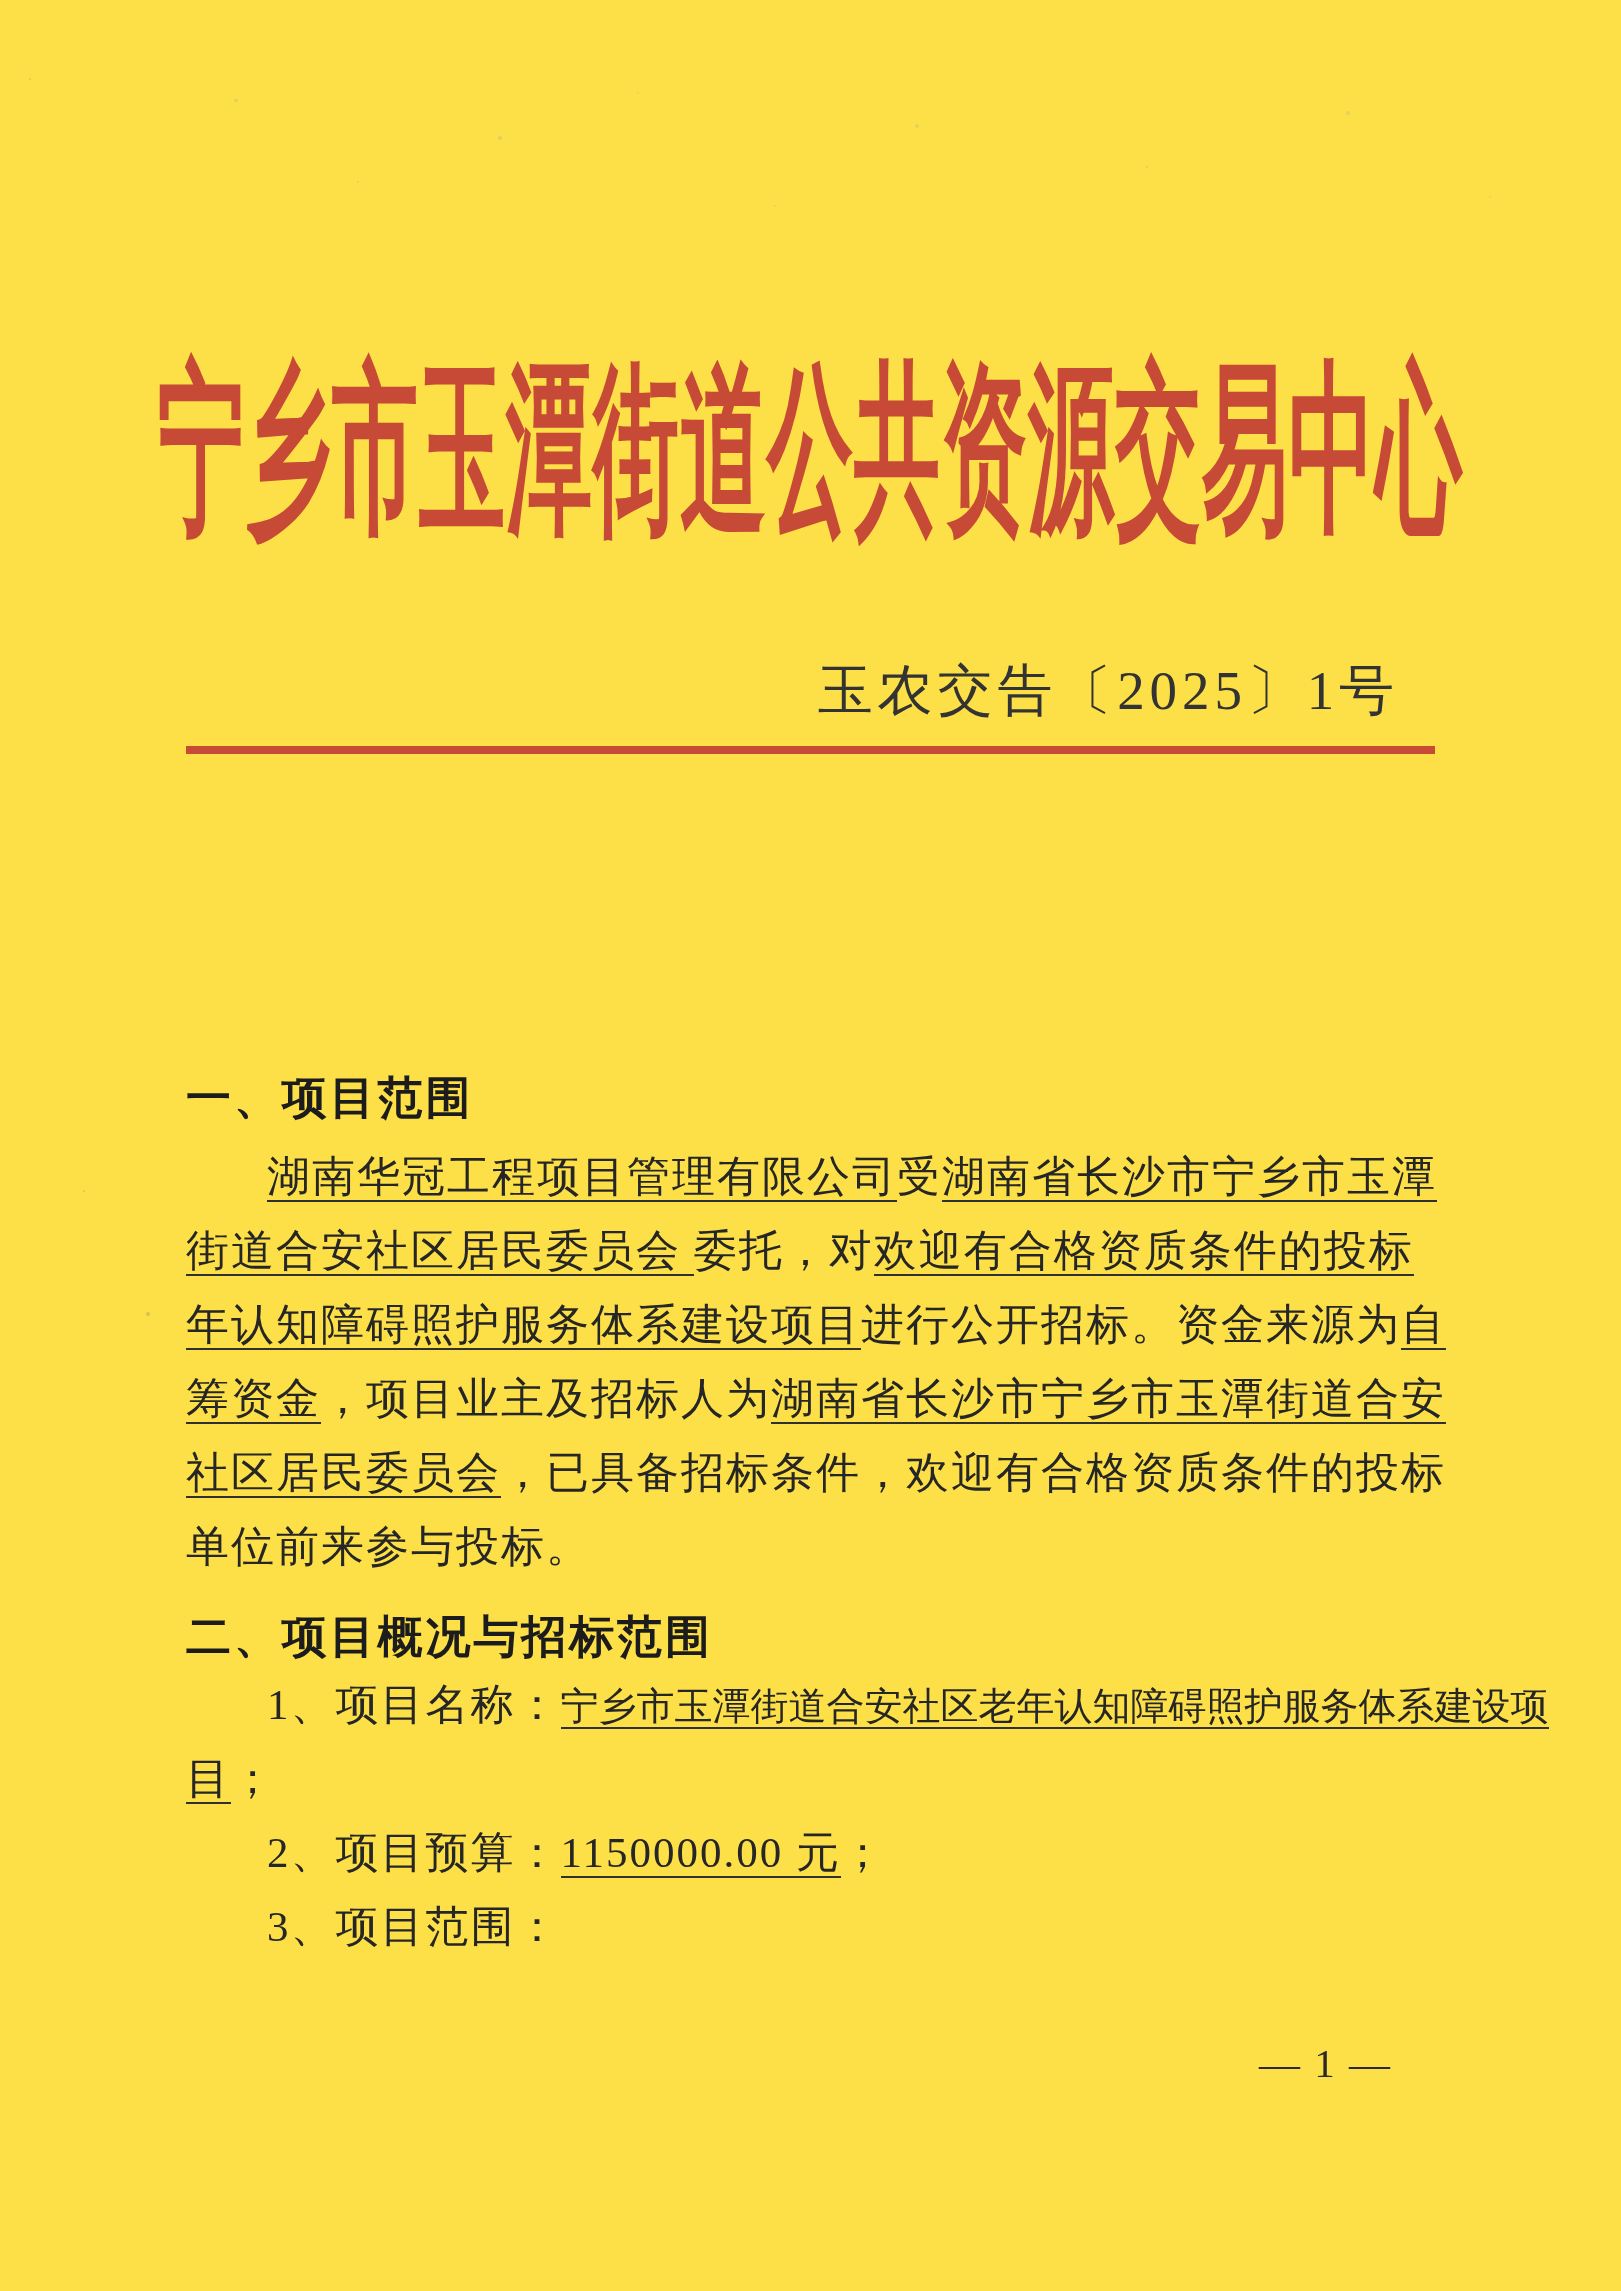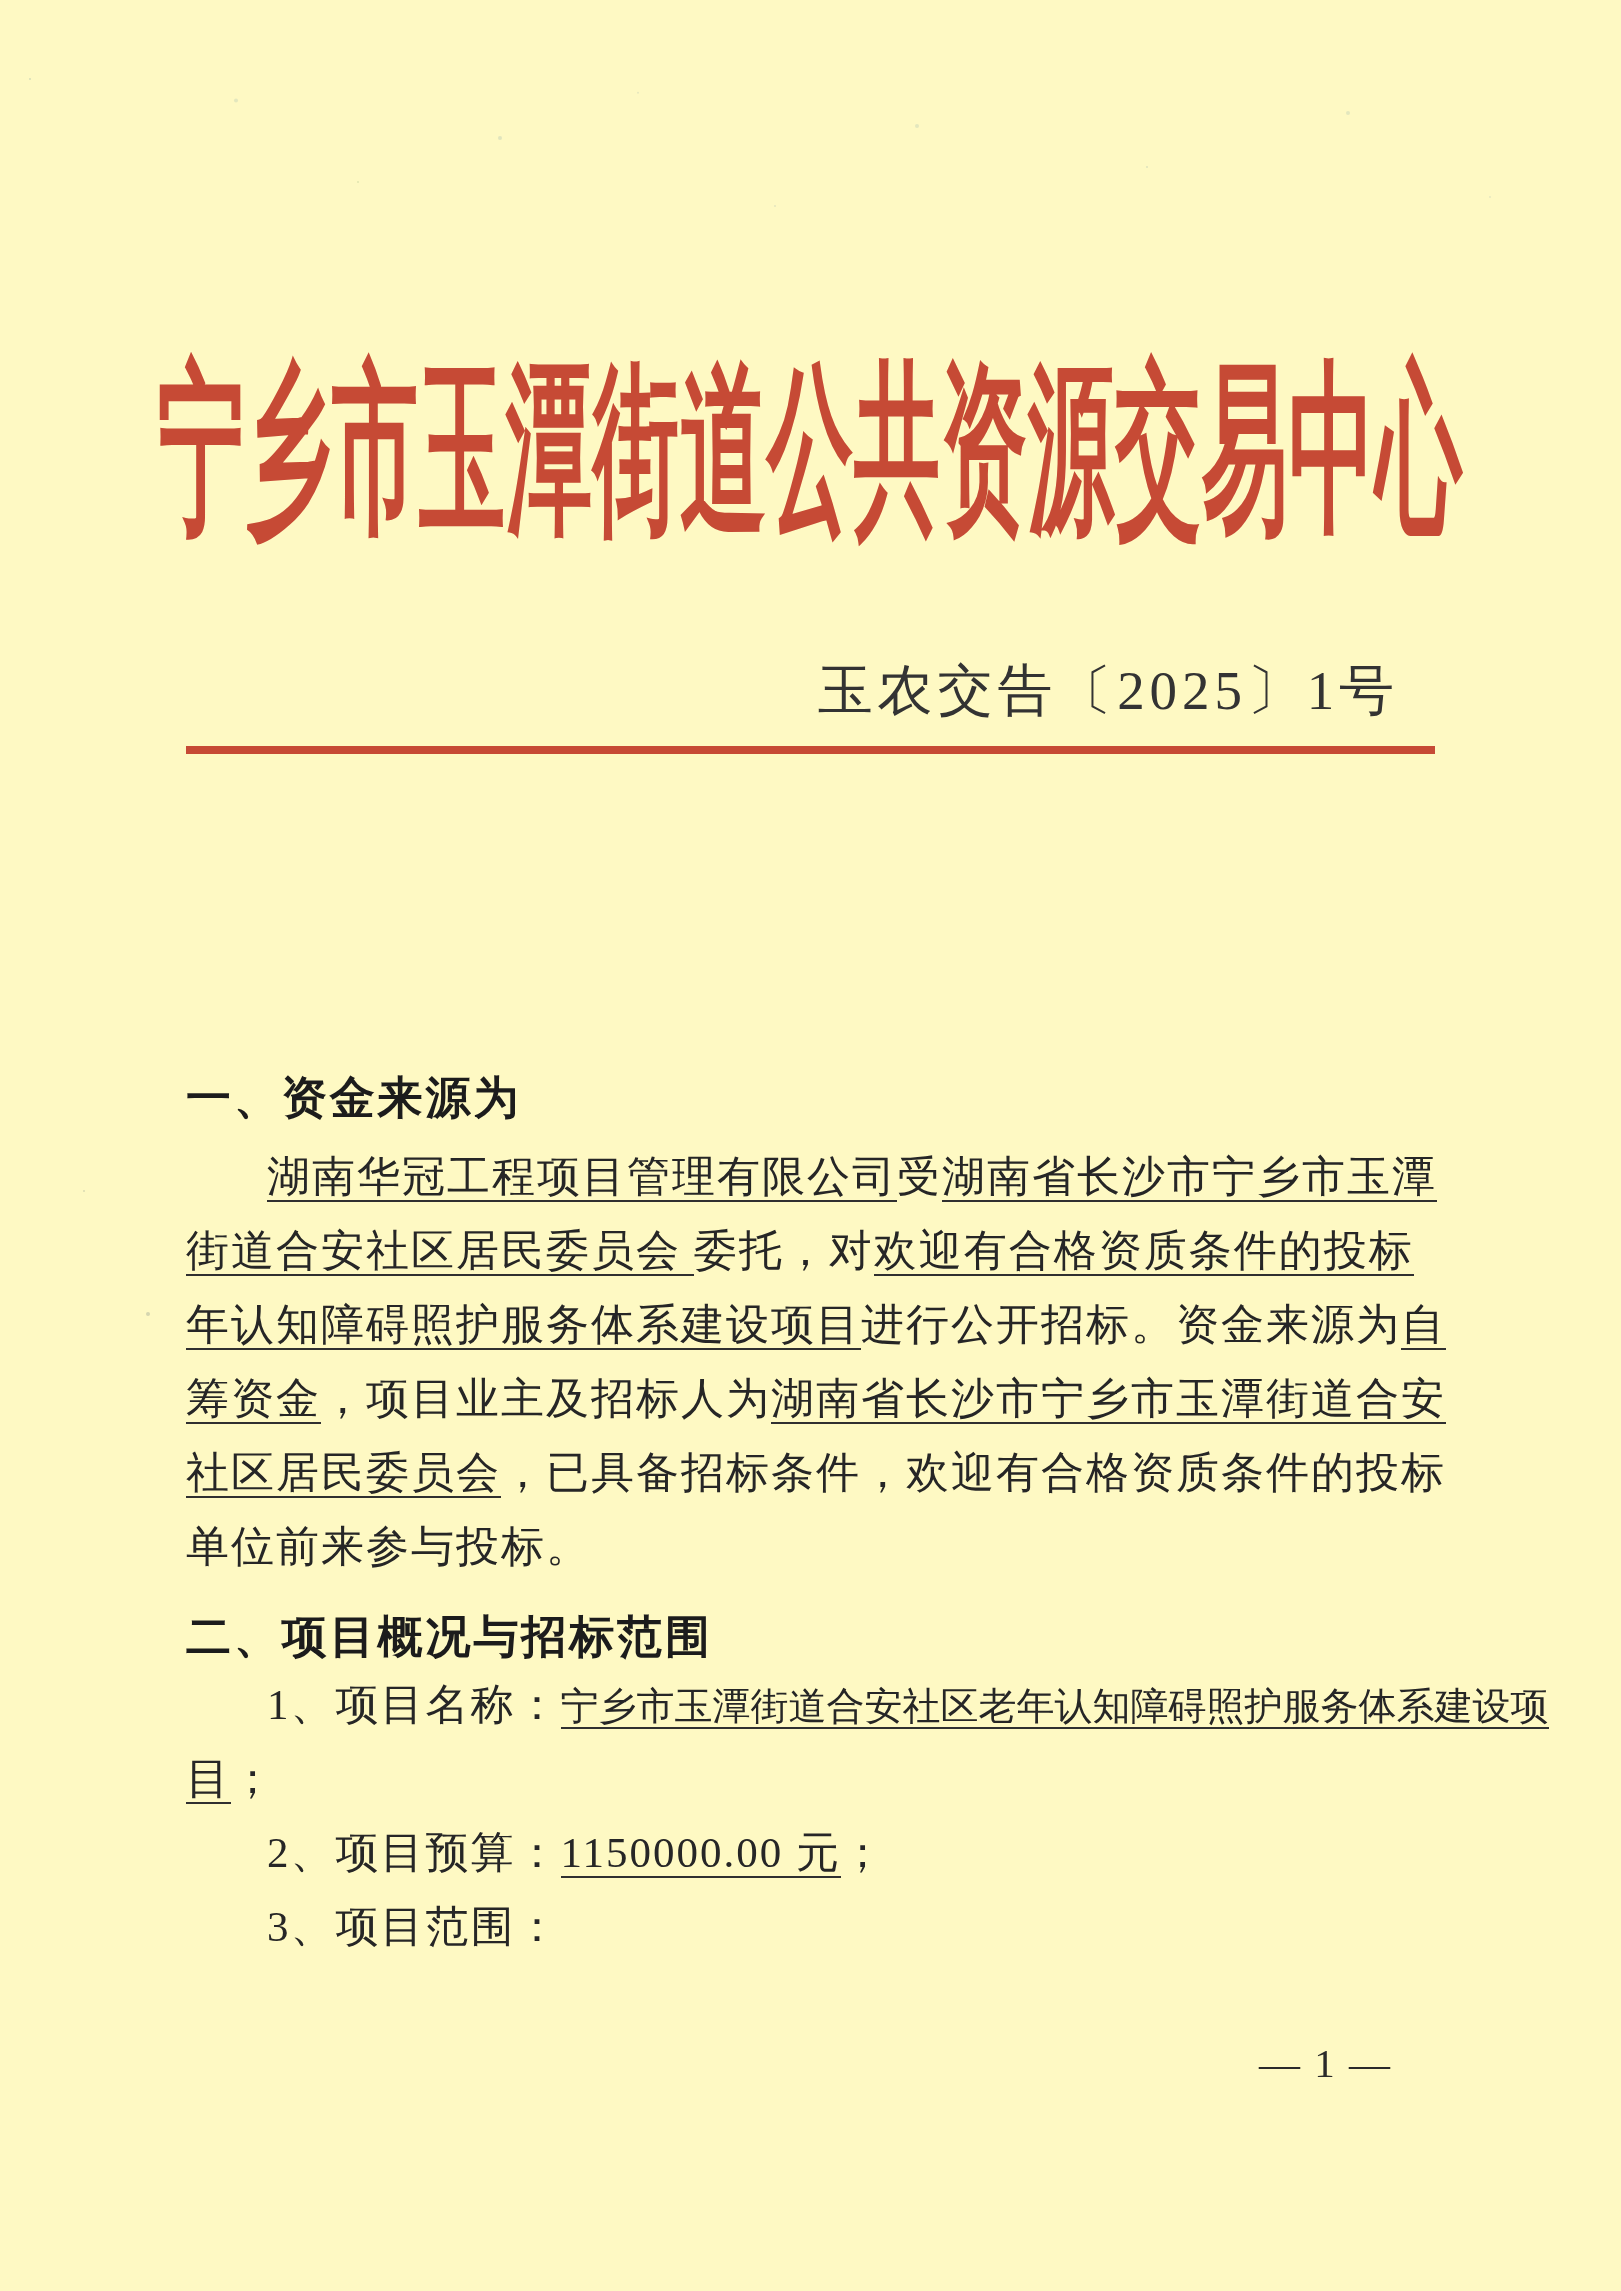--- a/index.html
+++ b/index.html
@@ -1,20 +1,20 @@
 <!DOCTYPE html>
 <html style="--accent: #c64a35;"><head>
 <meta charset="utf-8">
 <style>
   html,body{margin:0;padding:0;background:#e8e8e8;}
   .page{
     position:relative;
     width:1621px;height:2292px;
     margin:0 auto;
-    background:#fef9c3;
+    background:#fde047;
     overflow:hidden;
     font-family:"Liberation Serif","DejaVu Serif",serif;
     color:#262626;
   }
   
   .speckles{
     position:absolute;top:78px;left:29px;width:2px;height:2px;border-radius:50%;
     background:rgba(110,150,160,.28);
     box-shadow:
       206px 21.6px 0 1px rgba(120,160,170,.20),
@@ -96,21 +96,21 @@
 
   <div class="red-header">
     <span class="red-title">宁乡市玉潭街道公共资源交易中心</span>
   </div>
 
   <div class="doc-number">玉农交告〔2025〕1号</div>
 
   <div class="red-rule"></div>
 
 
-  <div class="sec-heading sec1">一、资金来源为</div>
+  <div class="sec-heading sec1">一、项目范围</div>
 
   <div class="para para1">
       <div class="body-line indent"><span class="u">湖南华冠工程项目管理有限公司</span><span class="">受</span><span class="u">湖南省长沙市宁乡市玉潭</span></div>
       <div class="body-line"><span class="u">街道合安社区居民委员会&nbsp;</span><span class="">委托，对</span><span class="u">欢迎有合格资质条件的投标</span></div>
       <div class="body-line"><span class="u">年认知障碍照护服务体系建设项目</span><span class="">进行公开招标。资金来源为</span><span class="u">自</span></div>
       <div class="body-line"><span class="u">筹资金</span><span class="">，项目业主及招标人为</span><span class="u">湖南省长沙市宁乡市玉潭街道合安</span></div>
       <div class="body-line"><span class="u">社区居民委员会</span><span class="">，已具备招标条件，欢迎有合格资质条件的投标</span></div>
       <div class="body-line"><span class="">单位前来参与投标。</span></div>
     </div>
 

